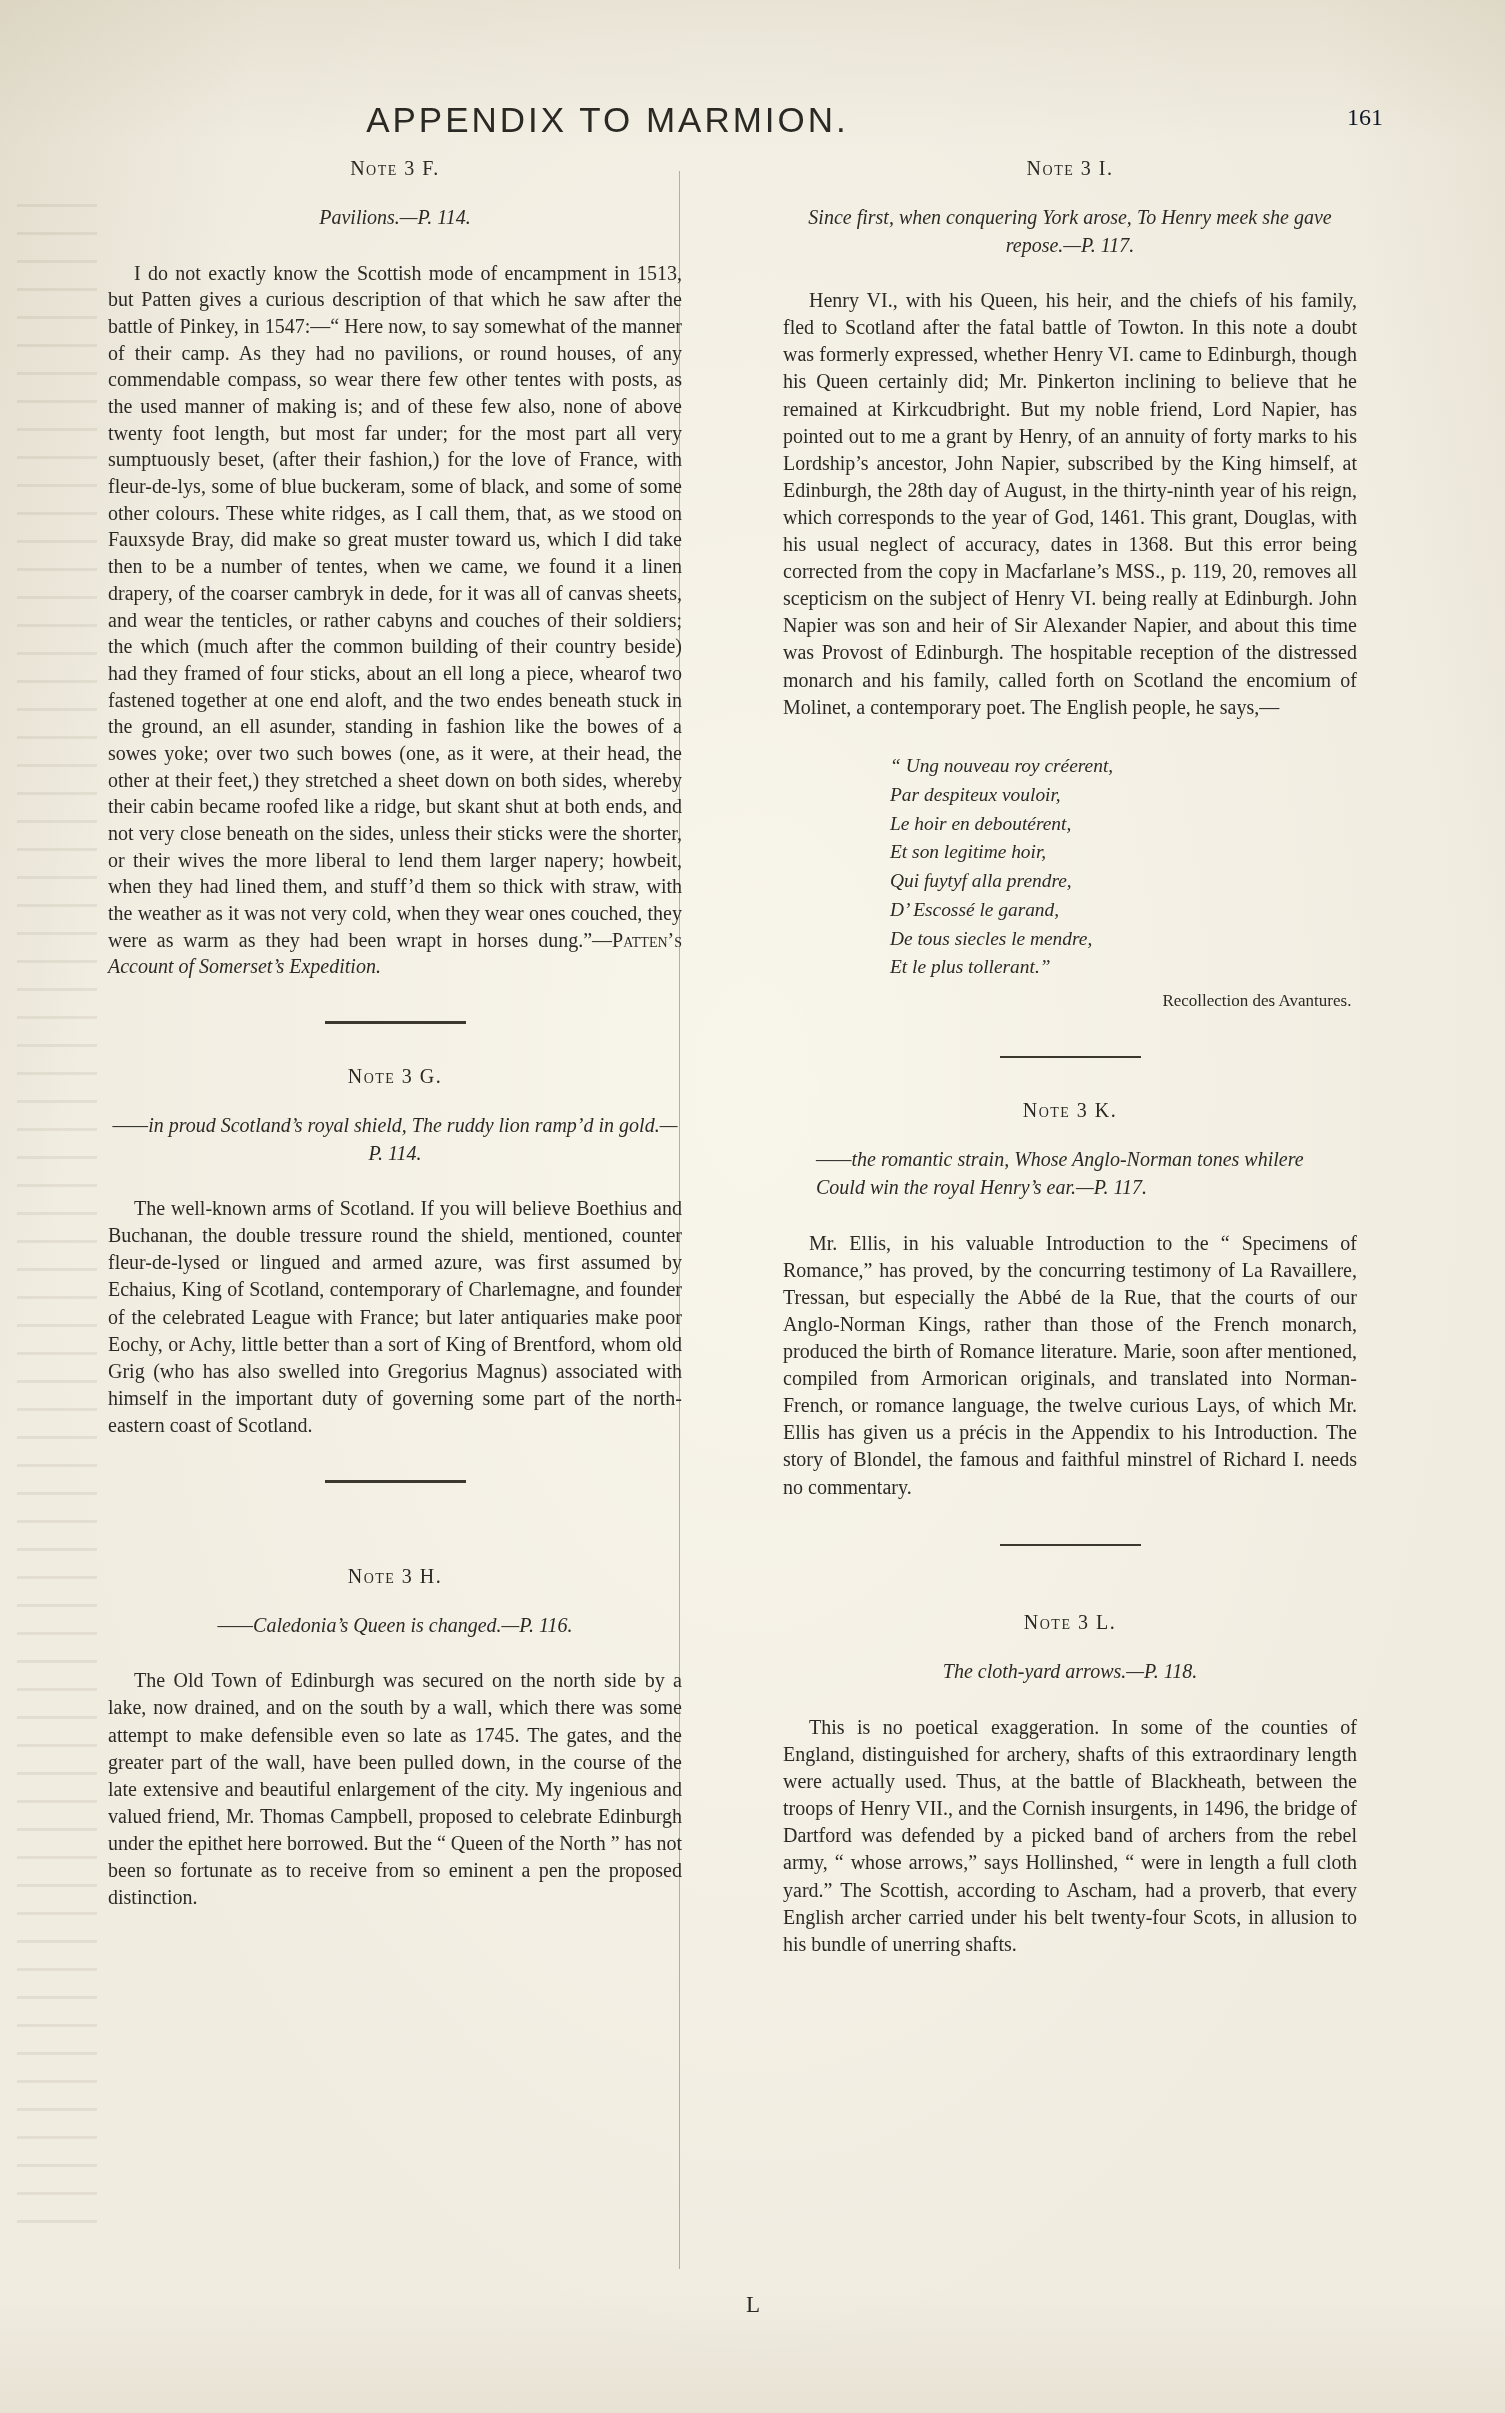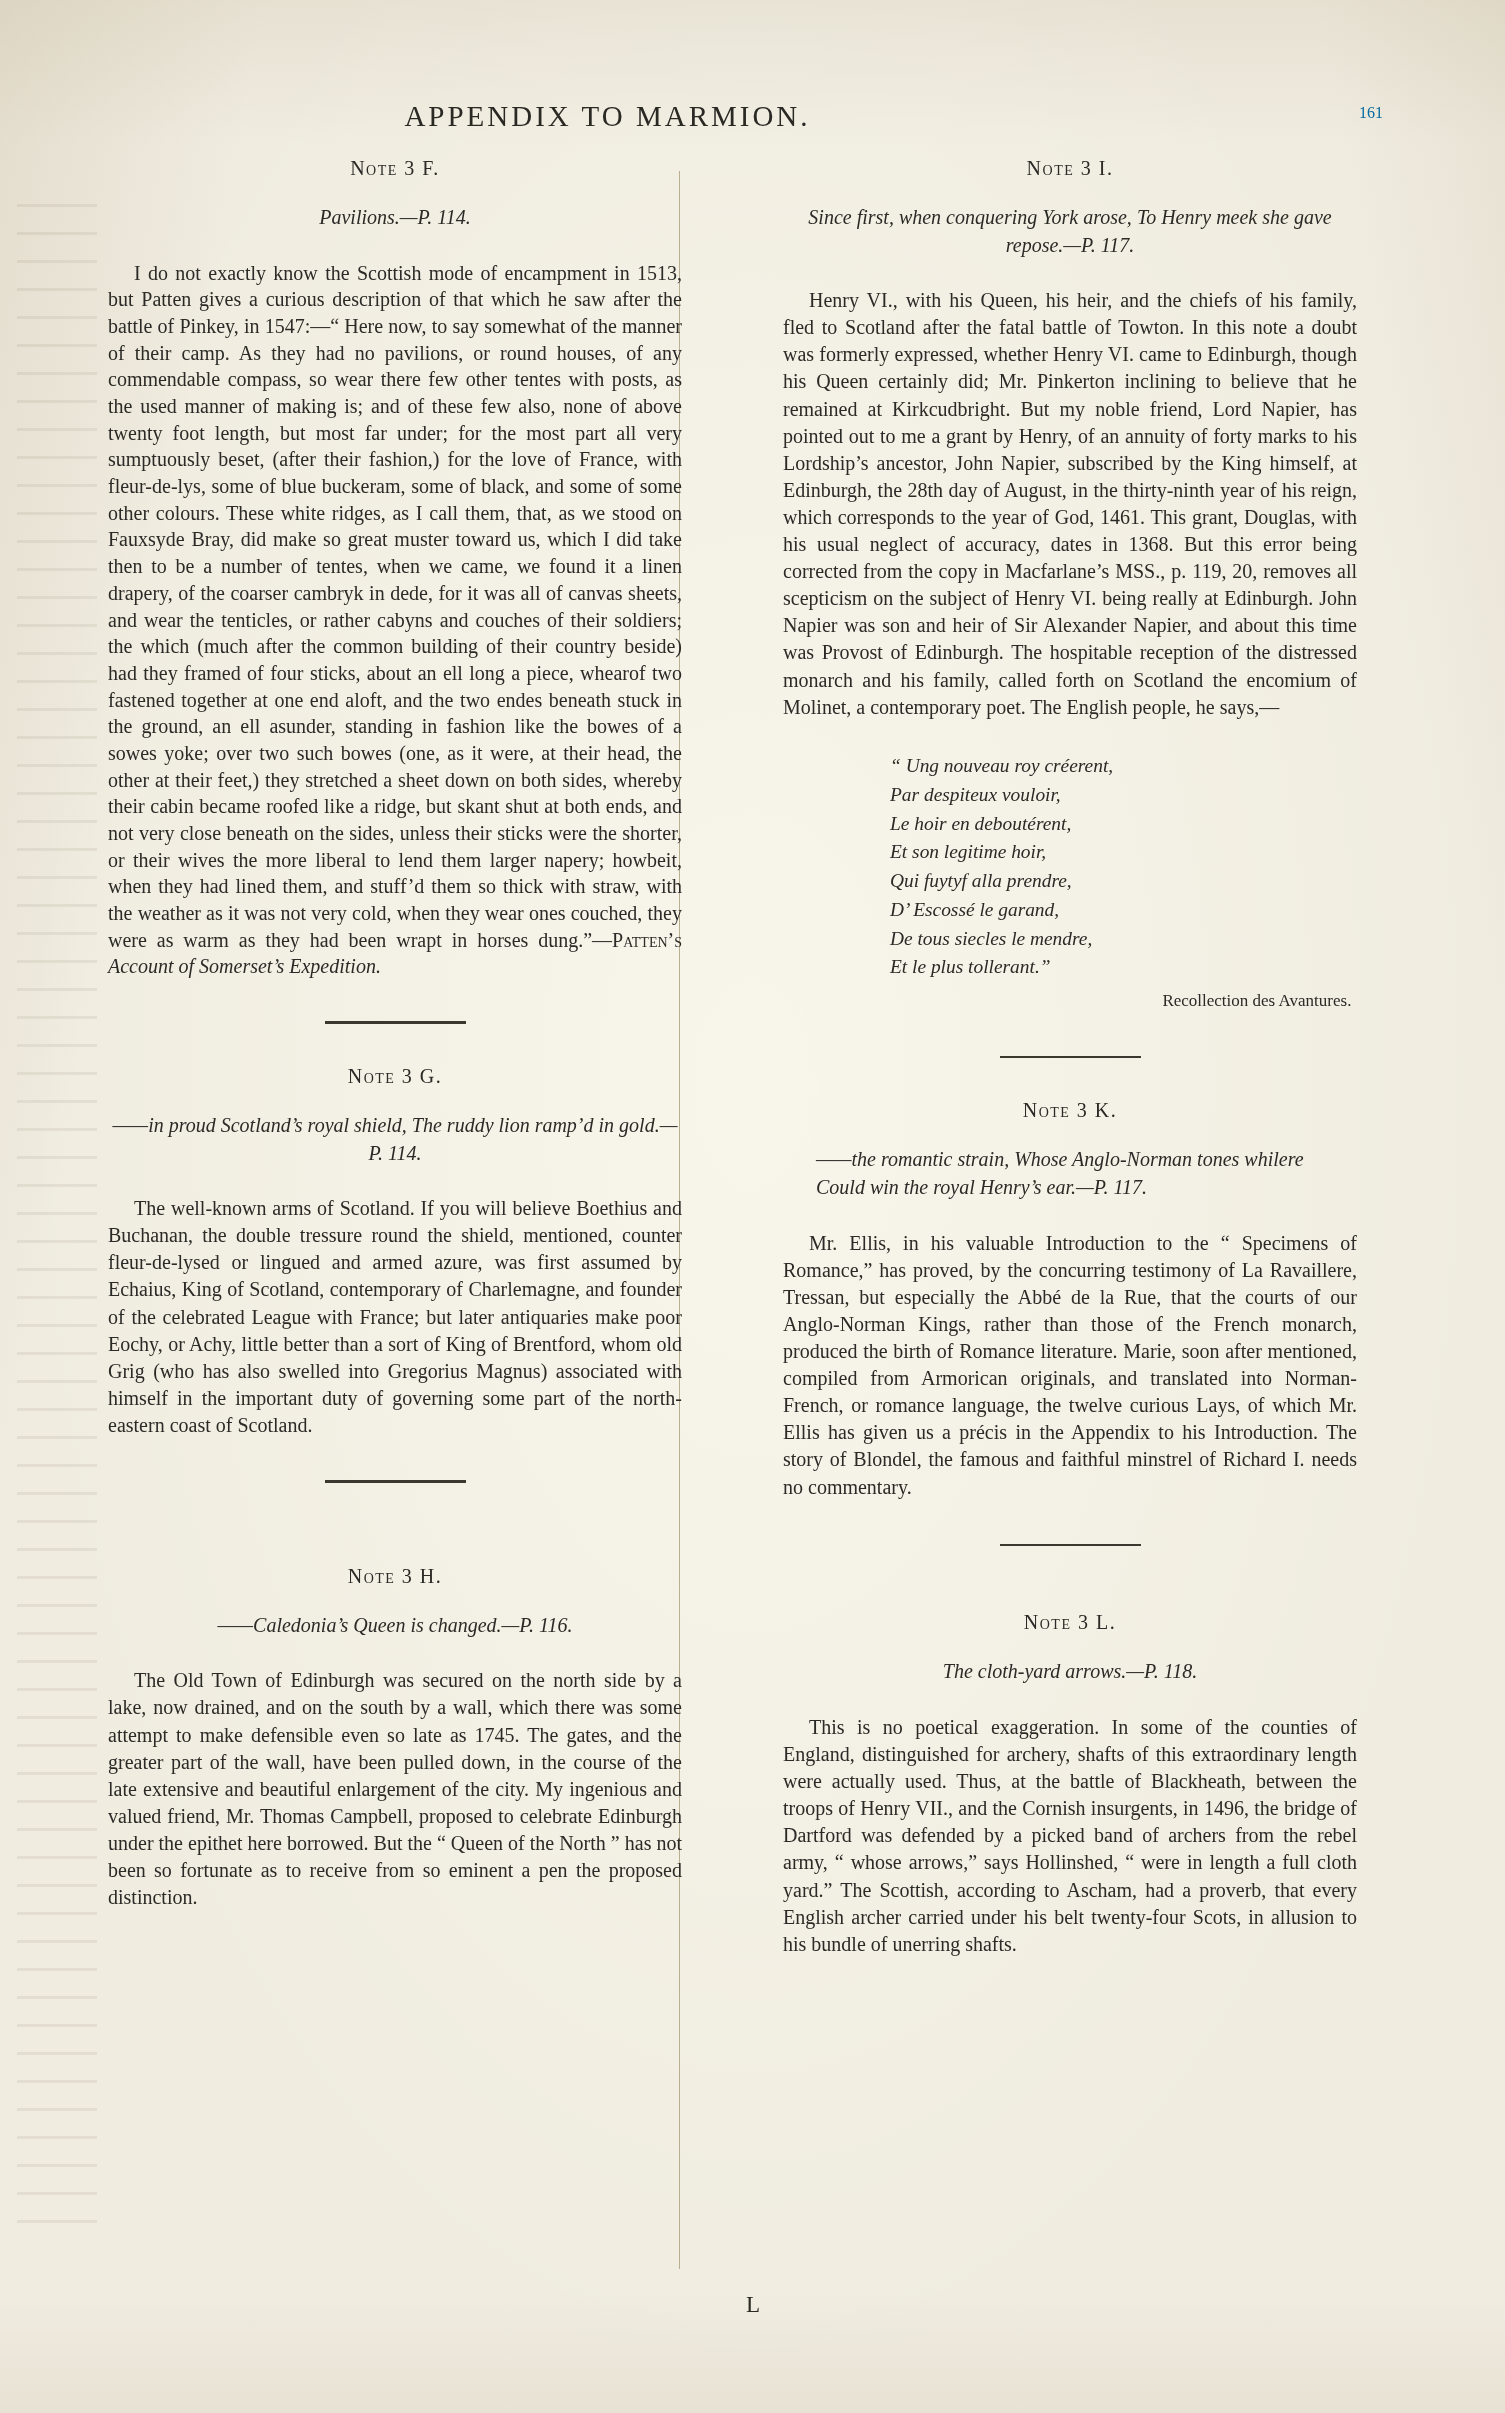--- a/index.html
+++ b/index.html
@@ -33,31 +33,31 @@
     width: 1506px;
     height: 2413px;
   }
   
   .running-head {
     position: absolute;
     left: 0;
     top: 100px;
     width: 1215px;
     text-align: center;
-    font-size: 29px;
+    font-size: 35px;
     letter-spacing: 3px;
     color: #2a2924;
-    font-family: Liberation Serif, serif;
+    font-family: Liberation Sans, sans-serif;
   }
   .folio {
     position: absolute;
     right: 123px;
     top: 104px;
-    font-size: 16px;
-    color: #0369a1;
+    font-size: 24px;
+    color: #0f172a;
   }
 
   
   .col {
     position: absolute;
     top: 157px;
     width: 574px;
   }
   .col-left { left: 108px; }
   .col-right { left: 783px; }

